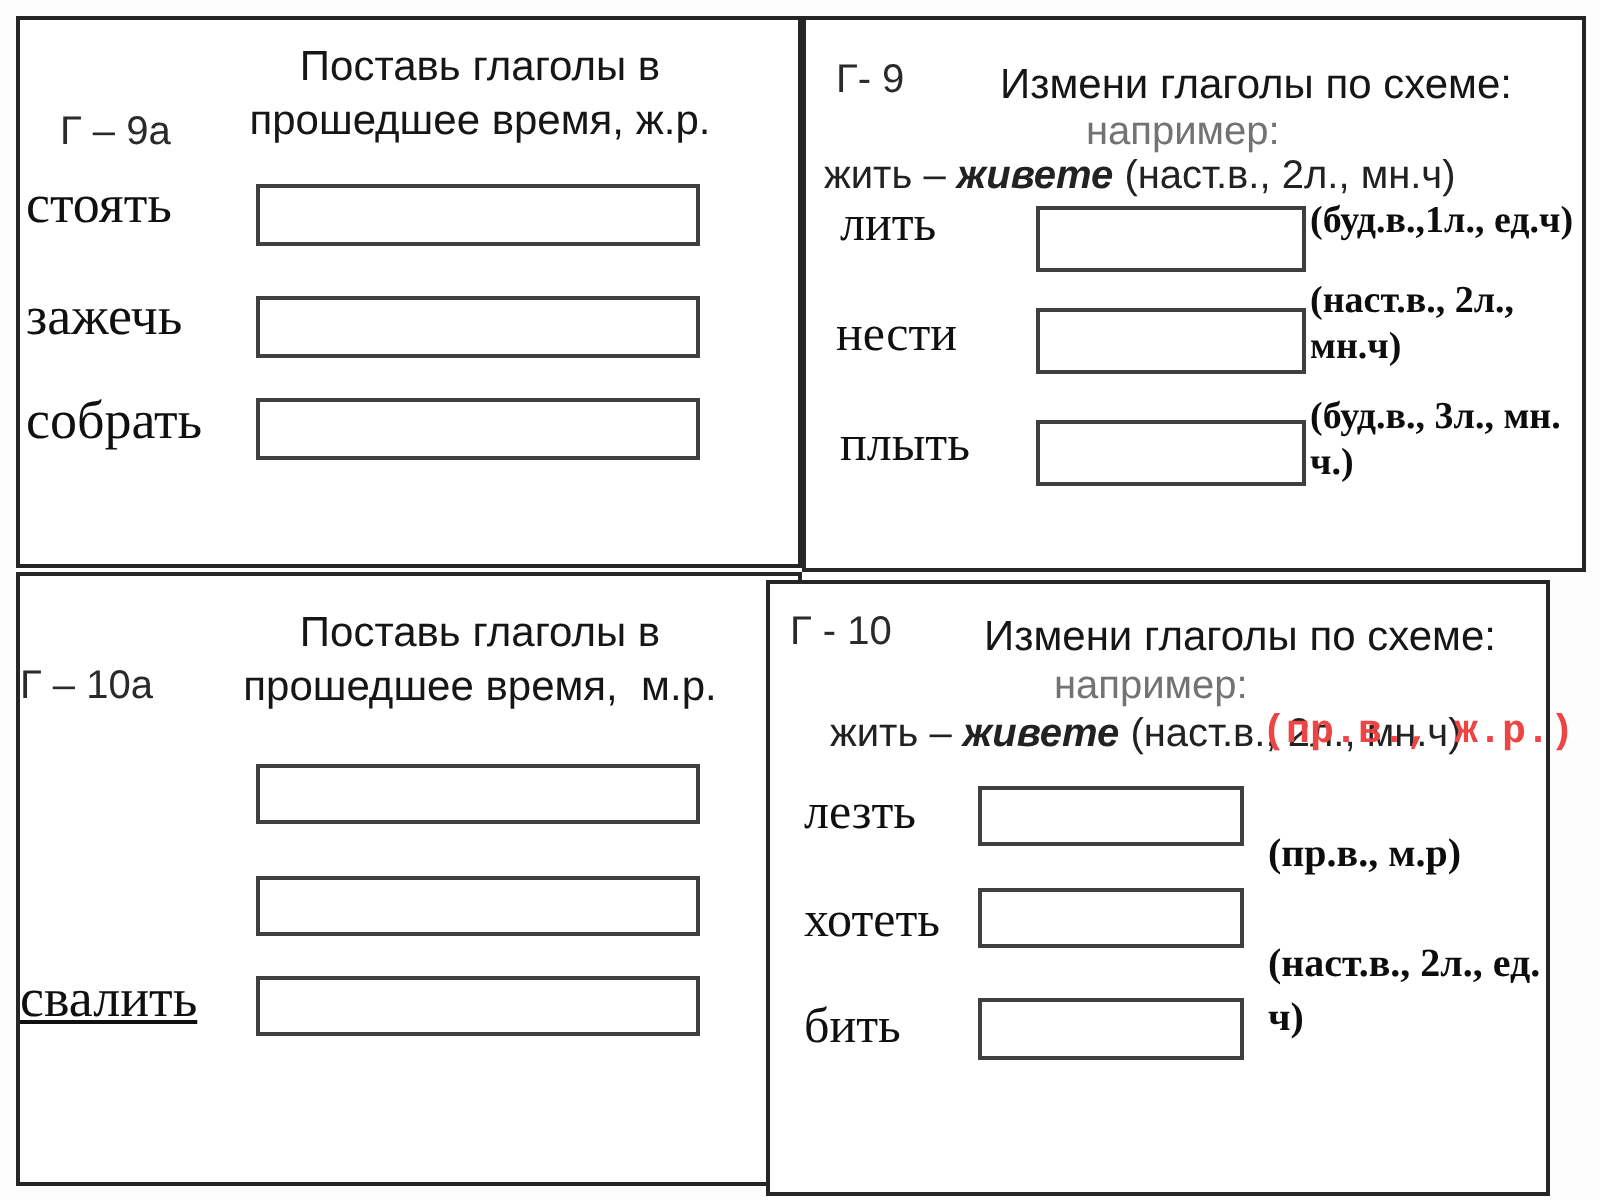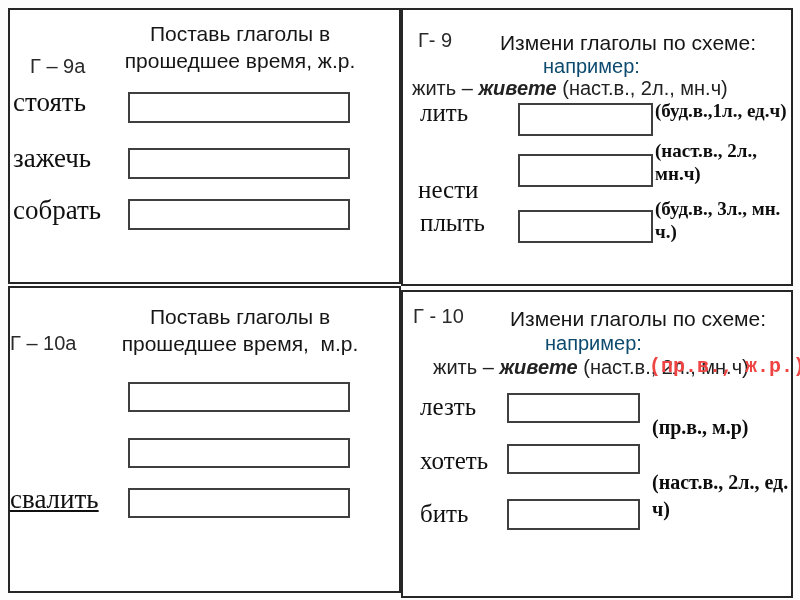--- a/index.html
+++ b/index.html
@@ -7,21 +7,21 @@
     position:relative;width:800px;height:600px;background:#fdfdfd;
     font-family:"Liberation Sans",sans-serif;color:#141414;overflow:hidden;
   }
   .quad{position:absolute;background:#ffffff;border:2px solid #262626;box-sizing:border-box;}
   .abs{position:absolute;}
   .title{
     font-weight:normal;font-size:21px;line-height:27px;text-align:center;
     white-space:pre-line;color:#161616;
   }
   .label{font-size:20px;color:#2a2a2a;}
-  .sub{font-size:20px;color:#0c4a6e;text-align:right;}
+  .sub{font-size:20px;color:#737373;text-align:right;}
   .example{font-size:20px;white-space:nowrap;color:#222;}
   .example b{font-style:italic;font-weight:bold;}
   .word{font-family:"Liberation Serif",serif;font-size:27px;line-height:1.05;color:#101010;white-space:nowrap;}
   .word.sm{font-size:25px;}
   .abox{background:#ffffff;border:2px solid #3f3f3f;box-sizing:content-box;}
   .note{
     font-family:"Liberation Serif",serif;font-weight:bold;font-size:19px;
     line-height:23px;white-space:pre-line;color:#0d0d0d;
   }
   .note.lg{font-size:20px;line-height:27px;}
@@ -53,21 +53,21 @@
   <div class="quad" style="left:401px;top:8px;width:392px;height:278px;">
     <div class="abs label" style="left:15px;top:19px;">Г- 9</div>
     <div class="abs title" style="left:97px;top:19px;">Измени глаголы по схеме:</div>
     <div class="abs sub" style="left:140px;top:45px;">например:</div>
     <div class="abs example" style="left:9px;top:67px;"><span>жить – </span><b>живете</b><span> (наст.в., 2л., мн.ч)</span></div>
 
     <div class="abs word sm" style="left:17px;top:90px;">лить</div>
     <div class="abs abox" style="left:115px;top:93px;width:131px;height:29px;"></div>
     <div class="abs note" style="left:252px;top:89px;width:140px;">(буд.в.,1л., ед.ч)</div>
 
-    <div class="abs word sm" style="left:15px;top:145px;margin-top:22px;">нести</div>
+    <div class="abs word sm" style="left:15px;top:145px;">нести</div>
     <div class="abs abox" style="left:115px;top:144px;width:131px;height:29px;"></div>
     <div class="abs note" style="left:252px;top:129px;width:140px;">(наст.в., 2л.,
 мн.ч)</div>
 
     <div class="abs word sm" style="left:17px;top:200px;">плыть</div>
     <div class="abs abox" style="left:115px;top:200px;width:131px;height:29px;"></div>
     <div class="abs note" style="left:252px;top:187px;width:145px;">(буд.в., 3л., мн.
 ч.)</div>
   </div>
 
@@ -77,21 +77,21 @@
     <div class="abs label" style="left:0px;top:44px;">Г – 10а</div>
 
     <div class="abs abox" style="left:118px;top:94px;width:218px;height:26px;"></div>
 
     <div class="abs abox" style="left:118px;top:150px;width:218px;height:26px;"></div>
 
     <div class="abs word" style="left:0px;top:197px;text-decoration:underline;">свалить</div>
     <div class="abs abox" style="left:118px;top:200px;width:218px;height:26px;"></div>
   </div>
 
-  <div class="quad" style="left:401px;top:290px;width:392px;height:308px;">
+  <div class="quad" style="left:383px;top:290px;width:392px;height:308px;">
     <div class="abs label" style="left:10px;top:13px;">Г - 10</div>
     <div class="abs title" style="left:107px;top:13px;">Измени глаголы по схеме:</div>
     <div class="abs sub" style="left:142px;top:40px;">например:</div>
     <div class="abs example" style="left:30px;top:64px;"><span>жить – </span><b>живете</b><span> (наст.в., 2л., мн.ч)</span></div>
     <div class="abs overlay-note" style="left:246px;top:63px;">(пр.в., ж.р.)</div>
 
     <div class="abs word sm" style="left:17px;top:102px;">лезть</div>
     <div class="abs abox" style="left:104px;top:101px;width:129px;height:26px;"></div>
     <div class="abs note lg" style="left:249px;top:122px;width:150px;">(пр.в., м.р)</div>
 

